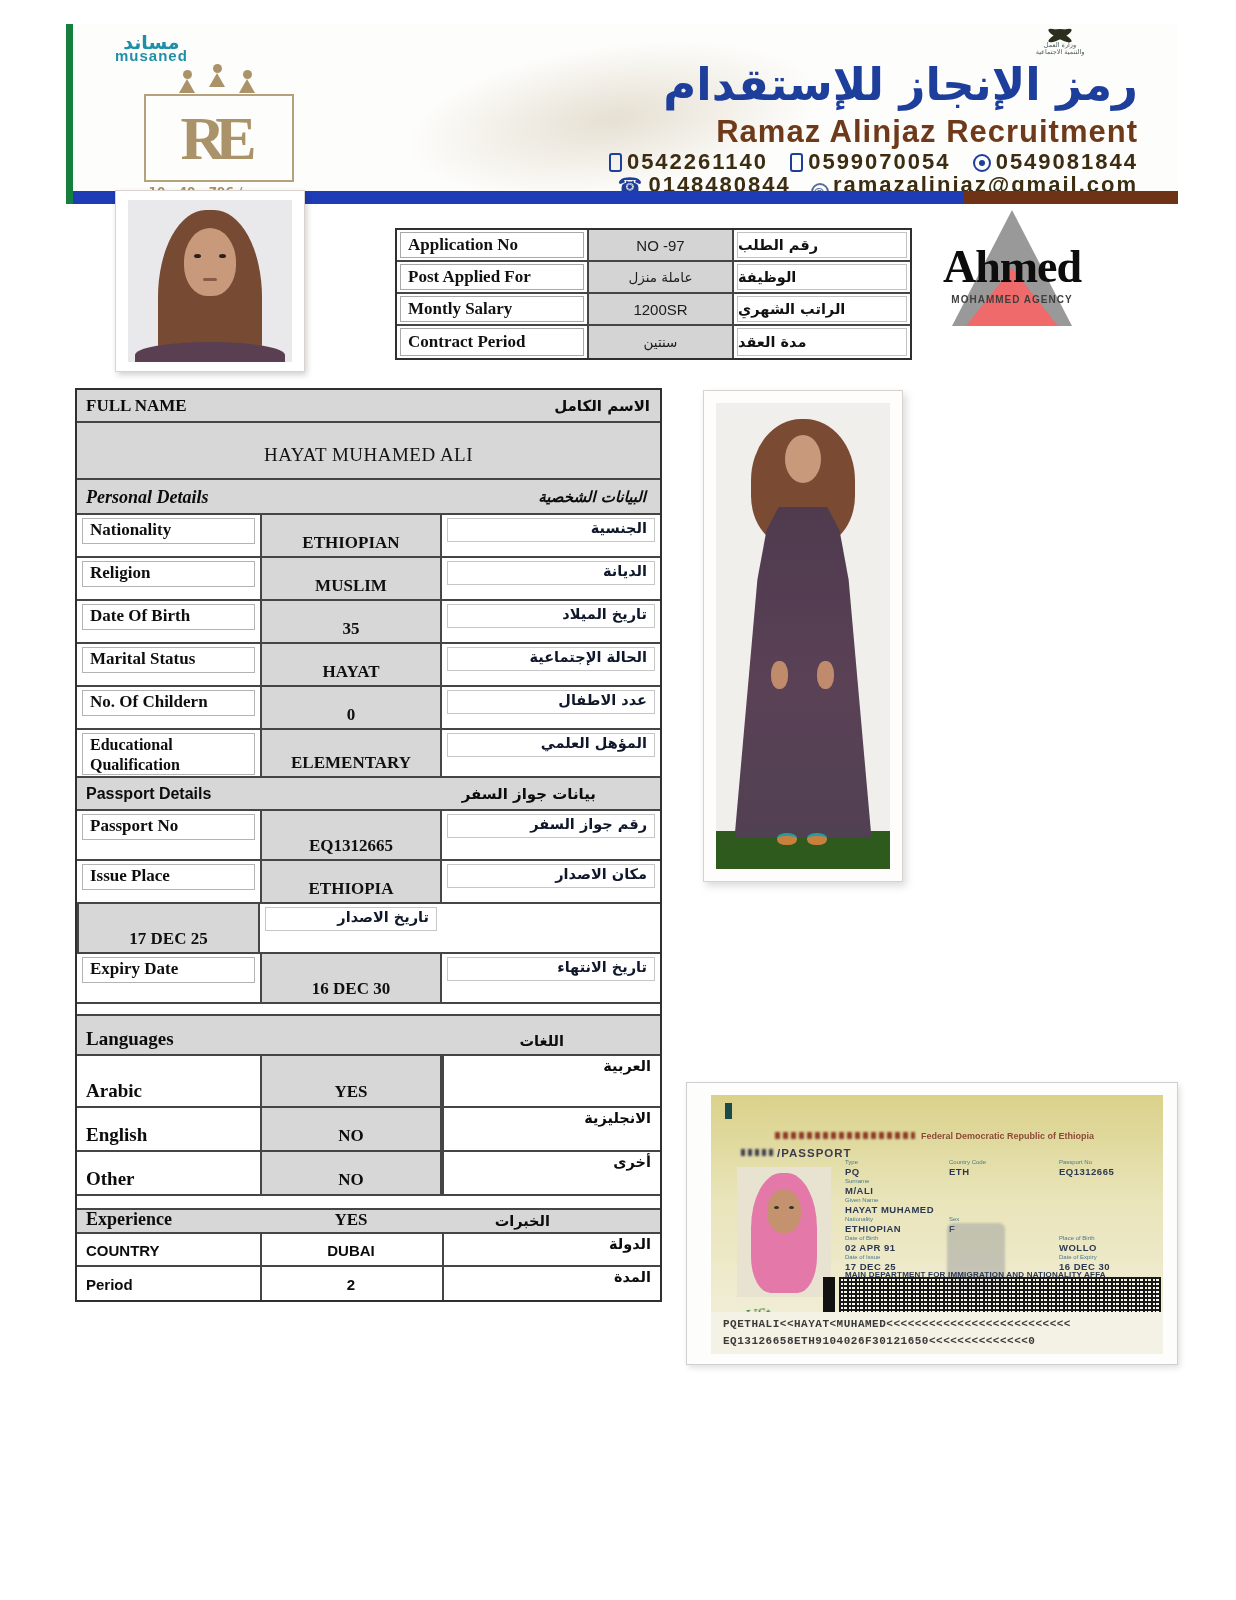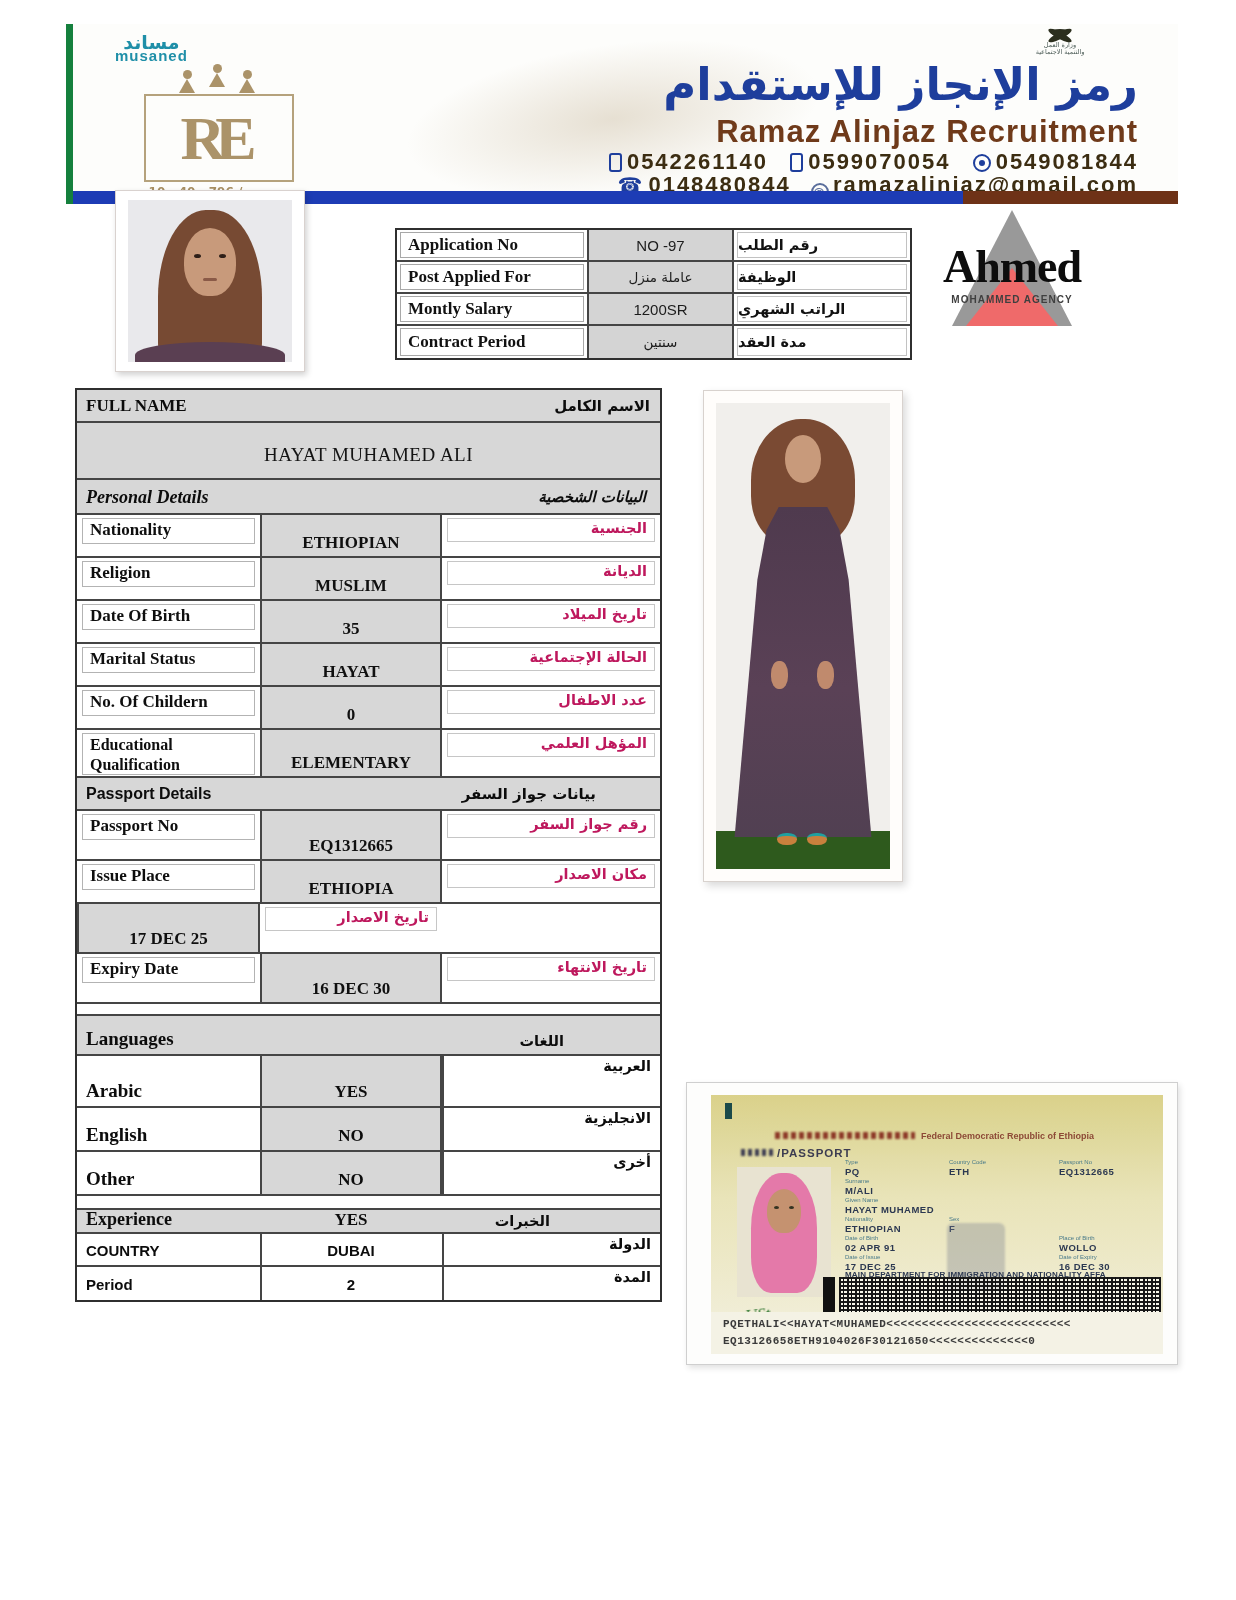--- a/index.html
+++ b/index.html
@@ -68,21 +68,21 @@
   
   .cv-table { position:absolute; left:75px; top:388px; width:587px; border:2px solid #2f2f2f; background:#fff; }
   .cv-row { position:relative; border-bottom:2px solid #454545; }
   .cv-row:last-child { border-bottom:none; }
   .grayrow { background:#d7d7d7; }
   .grid3 { display:grid; grid-template-columns:183px 182px 218px; }
   .cv-cell { position:relative; }
   .midgray { background:#d7d7d7; border-left:2px solid #454545; border-right:2px solid #454545; }
   .lbox { position:absolute; left:5px; right:5px; top:3px; height:26px; background:#fff; border:1px solid #b3b3b3; padding:1px 0 0 7px; font-weight:bold; font-size:17px; color:#0e0e0e; overflow:hidden; }
   .lbox.tall { height:42px; line-height:20px; }
-  .rbox { position:absolute; left:5px; right:5px; top:3px; height:24px; background:#fff; border:1px solid #c6c6c6; text-align:right; padding:1px 7px 0 0; font-family:"DejaVu Sans", sans-serif; font-weight:bold; font-size:14.5px; direction:rtl; color:#be185d; }
+  .rbox { position:absolute; left:5px; right:5px; top:3px; height:24px; background:#fff; border:1px solid #c6c6c6; text-align:right; padding:1px 7px 0 0; font-family:"DejaVu Sans", sans-serif; font-weight:bold; font-size:14.5px; direction:rtl; color:#0f172a; }
   .cval { position:absolute; left:0; bottom:3px; width:100%; text-align:center; font-weight:bold; font-size:17px; color:#101010; }
   .hdr-left { position:absolute; left:9px; top:50%; transform:translateY(-50%); font-weight:bold; font-size:17px; color:#0c0c0c; }
   .hdr-right { position:absolute; right:10px; top:50%; transform:translateY(-50%); font-family:"DejaVu Sans", sans-serif; font-weight:bold; font-size:15px; direction:rtl; color:#0c0c0c; }
   .name-center { position:absolute; left:0; bottom:12px; width:100%; text-align:center; font-size:19px; color:#141414; letter-spacing:0.5px; }
   .italic { font-style:italic; }
   .sans { font-family:"Liberation Sans", sans-serif; }
   .bot-left { position:absolute; left:9px; bottom:4px; font-weight:bold; font-size:19px; color:#0c0c0c; }
   .top-right { position:absolute; right:9px; top:2px; font-family:"DejaVu Sans", sans-serif; font-weight:bold; font-size:14.5px; direction:rtl; color:#0c0c0c; }
   .bot-center { position:absolute; left:0; bottom:4px; width:100%; text-align:center; font-weight:bold; font-size:17px; color:#0c0c0c; }
   .vline { position:absolute; top:0; bottom:0; width:2px; background:#454545; }

